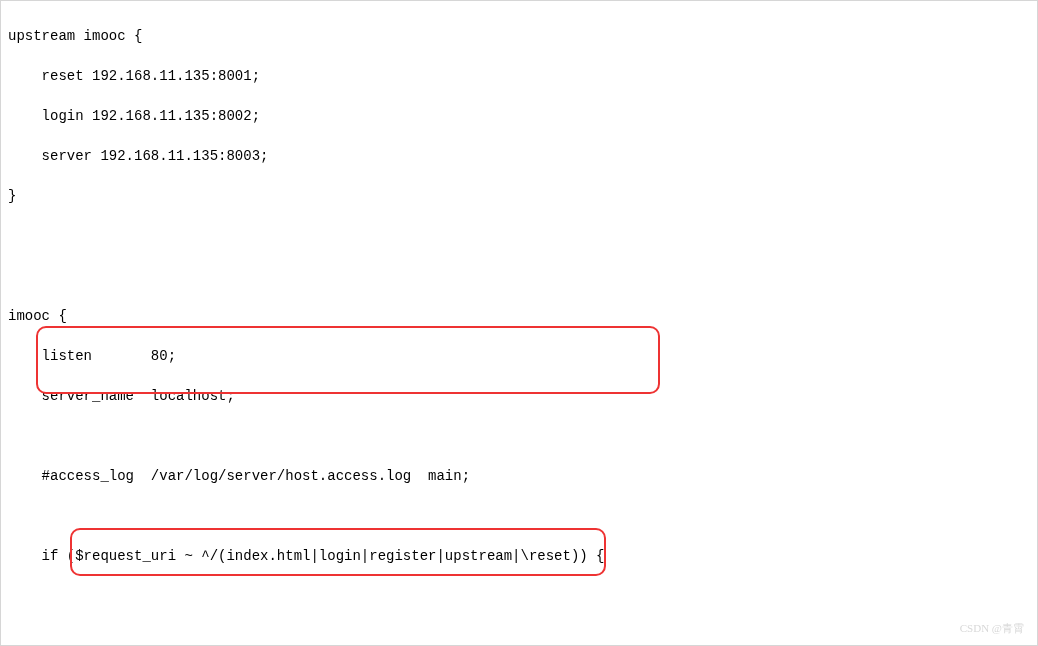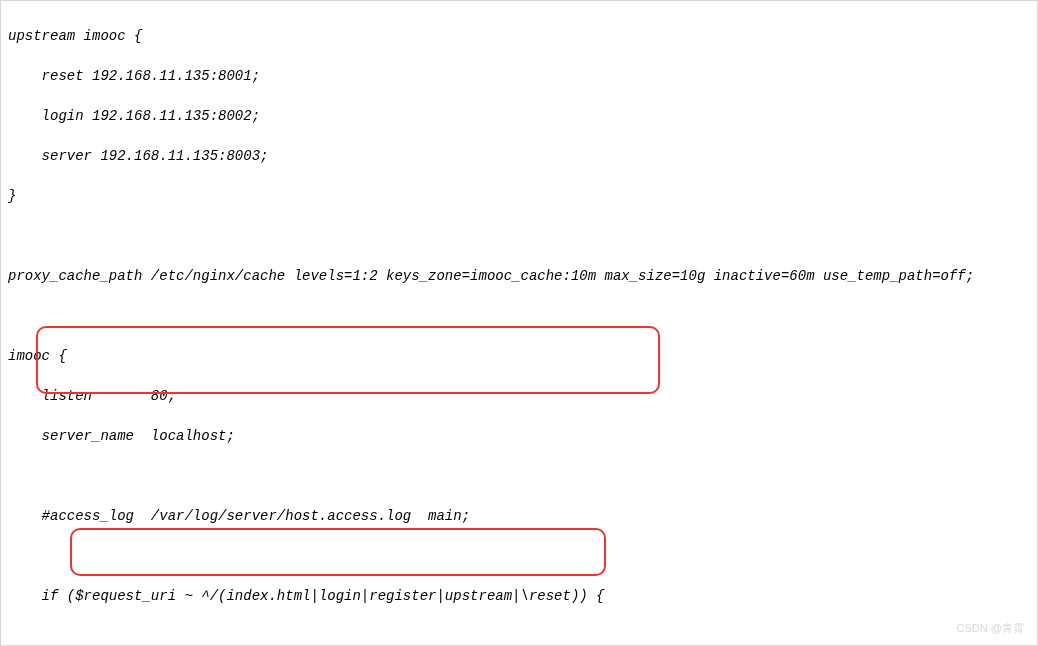--- a/index.html
+++ b/index.html
@@ -16,34 +16,33 @@
   }
   .code-area {
     position: relative;
     padding: 6px 8px;
     white-space: pre;
   }
   .line {
     display: block;
     min-height: 20px;
     position: relative;
-    font-style: italic;
   }
   .box {
     position: absolute;
     border: 2.4px solid #e33;
     border-radius: 10px;
     pointer-events: none;
     background: transparent;
   }
   .watermark {
     position: absolute;
     right: 14px;
     bottom: 8px;
-    font-family: Liberation Sans, sans-serif;
+    font-family: Liberation Serif, serif;
     font-size: 11px;
     color: #d8d8d8;
     white-space: nowrap;
     text-align: right;
   }
   .border-frame {
     position: absolute;
     left: 0; top: 0; right: 0; bottom: 0;
     border: 1px solid #d6d6d6;
     pointer-events: none;
@@ -52,21 +51,20 @@
 </head>
 <body>
 
 <div class="code-area">
 <span class="line">upstream imooc {</span>
 <span class="line">    reset 192.168.11.135:8001;</span>
 <span class="line">    login 192.168.11.135:8002;</span>
 <span class="line">    server 192.168.11.135:8003;</span>
 <span class="line">}</span>
 <span class="line"></span>
-<span class="line">proxy_cache_path /etc/nginx/cache levels=1:2 keys_zone=imooc_cache:10m max_size=10g inactive=60m use_temp_path=off;</span>
 <span class="line"></span>
 <span class="line">imooc {</span>
 <span class="line">    listen       80;</span>
 <span class="line">    server_name  localhost;</span>
 <span class="line"></span>
 <span class="line">    #access_log  /var/log/server/host.access.log  main;</span>
 <span class="line"></span>
 <span class="line">    if ($request_uri ~ ^/(index.html|login|register|upstream|\reset)) {</span>
 
 

